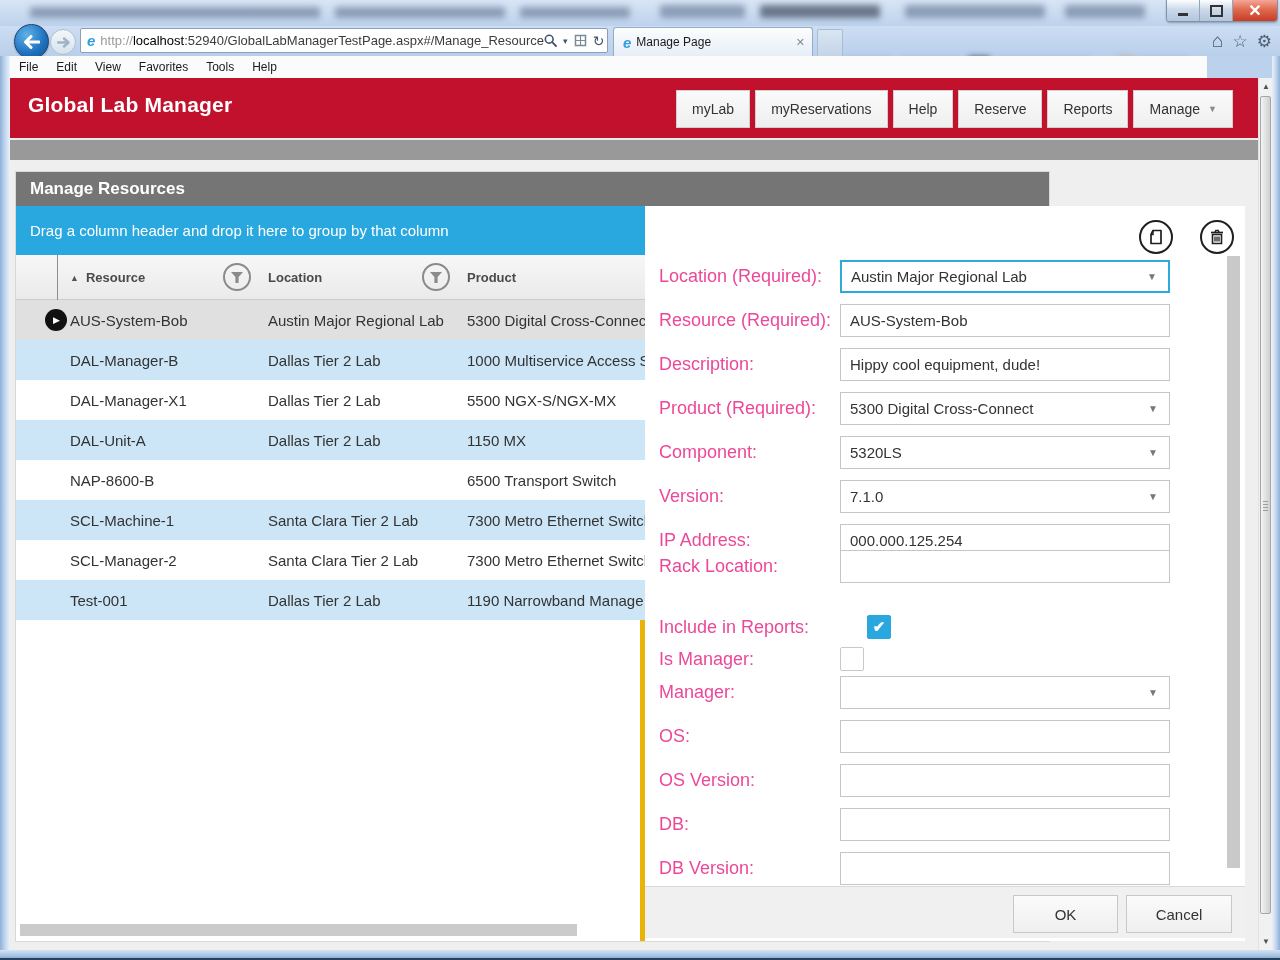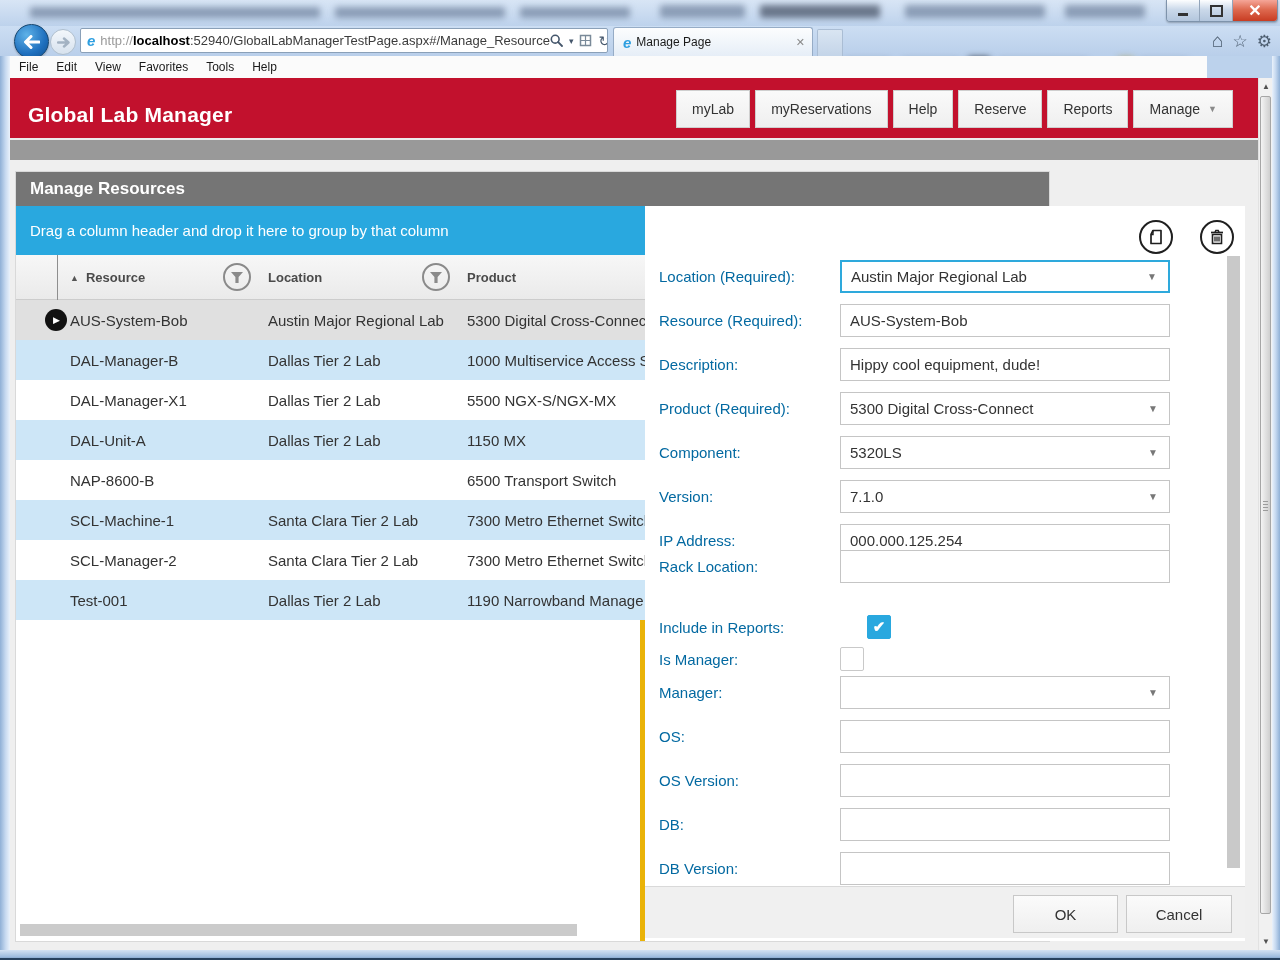--- a/index.html
+++ b/index.html
@@ -13,41 +13,41 @@
   .winbtns{position:absolute;top:0;left:1166px;height:21px;display:flex;border:1px solid #7E93AB;border-top:none;border-radius:0 0 4px 4px;overflow:hidden;box-shadow:0 1px 2px rgba(0,0,0,.25);}
   .winbtn{width:32px;height:21px;background:linear-gradient(#FDFEFF,#CBD9EA 45%,#B3C6DD);display:flex;align-items:center;justify-content:center;border-right:1px solid #93A5BB;color:#222;}
   .winbtn.close{width:44px;background:linear-gradient(#F5A698,#DE6A50 45%,#C83C22);color:#fff;border-right:none;font-weight:bold;}
   .minbar{width:10px;height:3px;background:#333;margin-top:8px;}
   .maxbox{width:9px;height:8px;border:2px solid #333;}
   .backbtn{position:absolute;left:14px;top:24px;width:33px;height:33px;border-radius:50%;background:radial-gradient(circle at 35% 30%,#5FB2E8,#1E6FBE 60%,#12518F);border:1px solid #14456F;display:flex;align-items:center;justify-content:center;box-shadow:0 1px 2px rgba(0,0,0,.3);}
   .fwdbtn{position:absolute;left:50px;top:29px;width:24px;height:24px;border-radius:50%;background:linear-gradient(#F3F7FB,#D7E2EE);border:1px solid #AFBfCE;display:flex;align-items:center;justify-content:center;color:#9FAEBE;font-size:13px;}
   .addressbar{position:absolute;left:80px;top:28px;width:528px;height:25px;background:#fff;border:1px solid #8AA0B8;border-radius:2px;display:flex;align-items:center;padding:0 4px;box-sizing:border-box;font-size:13px;white-space:nowrap;overflow:hidden;}
   .ie-e{font-weight:bold;font-style:italic;color:#2E9FE0;font-size:15px;margin:0 5px 0 2px;}
   .url-scheme{color:#9A9A9A;}
-  .url-host{color:#000;font-weight:bold;}
+  .url-host{color:#000;font-weight:normal;}
   .url-rest{color:#3C3C3C;}
   .addr-icons{margin-left:auto;display:flex;align-items:center;gap:6px;color:#44566B;}
   .tab{position:absolute;left:613px;top:27px;width:200px;height:29px;background:linear-gradient(#FCFDFE,#E6EEF7);border:1px solid #96ACC6;border-bottom:none;border-radius:3px 3px 0 0;display:flex;align-items:center;padding:0 7px;box-sizing:border-box;font-size:12px;color:#1A1A1A;}
   .tabstub{position:absolute;left:817px;top:29px;width:24px;height:27px;background:linear-gradient(#D9E5F2,#C3D4E8);border:1px solid #AABDD4;border-bottom:none;border-radius:2px 2px 0 0;}
   .favblob{position:absolute;top:33px;height:13px;background:rgba(90,105,130,.45);filter:blur(3px);border-radius:2px;}
   .right-icons{position:absolute;left:1196px;top:30px;width:76px;height:22px;display:flex;gap:9px;align-items:center;justify-content:flex-end;color:#4D5E70;font-size:17px;}
   .menubar{position:absolute;left:10px;top:56px;width:1197px;height:22px;background:#FBFBFB;display:flex;align-items:center;gap:0;font-size:12px;color:#1A1A1A;}
   .menuitem{padding:0 9px;}
   .menuitem:first-child{padding-left:9px;}
 
   
   .b-left{position:absolute;left:0;top:56px;width:10px;height:894px;background:linear-gradient(90deg,#8FB0D6,#C6D9F0 55%,#EAF2FB);}
   .b-right{position:absolute;left:1272px;top:56px;width:8px;height:894px;background:linear-gradient(90deg,#EAF2FB,#C6D9F0 45%,#8FB0D6);}
   .b-bottom{position:absolute;left:0;top:950px;width:1280px;height:10px;background:linear-gradient(#D4E3F4,#9CBBDE 70%,#5D82AC);box-shadow:inset 0 -2px 0 #27425F;}
 
   
   .viewport{position:absolute;left:10px;top:78px;width:1248px;height:872px;background:#EFEFEF;overflow:hidden;}
 
   .appheader{position:absolute;left:0;top:0;width:1248px;height:60px;background:#C2112D;}
-  .brand{position:absolute;left:18px;top:25px;color:#fff;font-size:21px;font-weight:bold;letter-spacing:.2px;}
+  .brand{position:absolute;left:18px;top:15px;color:#fff;font-size:21px;font-weight:bold;letter-spacing:.2px;}
   .topnav{position:absolute;right:25px;top:12px;display:flex;gap:5px;}
   .navbtn{height:36px;background:linear-gradient(#FAFAFA,#EFEFEF);border:1px solid #CFCFCF;color:#333;font-size:14px;display:flex;align-items:center;padding:0 15px;gap:8px;}
   .navbtn .caret{font-size:9px;color:#8A8A8A;}
   .divline{position:absolute;left:0;top:60px;width:1248px;height:2px;background:#ECECEC;}
   .graybar{position:absolute;left:0;top:62px;width:1248px;height:20px;background:#999999;}
 
   .panel{position:absolute;left:6px;top:94px;width:1033px;height:769px;background:#fff;outline:1px solid #D9D9D9;}
   .panelheader{position:absolute;left:0;top:0;width:100%;height:34px;background:#757575;color:#fff;font-size:17px;font-weight:bold;display:flex;align-items:center;padding-left:14px;box-sizing:border-box;}
 
   
@@ -66,21 +66,21 @@
   .c-res{left:54px;width:195px;}
   .c-loc{left:252px;width:195px;}
   .c-prod{left:451px;width:178px;}
   .rowind{position:absolute;left:29px;top:9px;width:22px;height:22px;border-radius:50%;background:#111;color:#fff;display:flex;align-items:center;justify-content:center;font-size:9px;padding-left:1px;box-sizing:border-box;}
   .hscroll{position:absolute;left:4px;top:718px;width:557px;height:12px;background:#CBCBCB;}
 
   
   .form{position:absolute;left:629px;top:34px;width:600px;height:735px;background:#fff;}
   .iconbtn{position:absolute;top:14px;width:34px;height:34px;border:2px solid #1F1F1F;border-radius:50%;box-sizing:border-box;display:flex;align-items:center;justify-content:center;background:#fff;}
   .frow{position:absolute;left:14px;display:flex;align-items:center;height:33px;}
-  .flabel{width:181px;font-size:15px;color:#0369a1;}
+  .flabel{width:181px;font-size:18px;color:#ec4899;}
   .ctl{width:330px;height:33px;border:1px solid #C5C5C5;box-sizing:border-box;display:flex;align-items:center;padding:0 9px;font-size:15px;color:#333;background:#fff;position:relative;}
   .ctl.focused{border:2px solid #2EA9DC;}
   .ctl .caret{position:absolute;right:11px;font-size:10px;color:#777;}
   .ctl input{border:none;outline:none;font-family:"Liberation Sans",sans-serif;font-size:15px;color:#333;width:100%;background:transparent;padding:0;}
   .cbrow{position:absolute;left:14px;height:32px;display:flex;align-items:center;}
   .checkbox{width:24px;height:24px;border:1px solid #C9C9C9;box-sizing:border-box;background:#fff;display:flex;align-items:center;justify-content:center;border-radius:2px;}
   .checkbox.on{background:#29A8DF;border-color:#29A8DF;color:#fff;font-size:15px;font-weight:bold;}
   .fscroll{position:absolute;left:582px;top:50px;width:13px;height:612px;background:#C9C9C9;}
   .footer{position:absolute;left:0;top:680px;width:600px;height:52px;background:#F0F0F0;border-top:1px solid #D9D9D9;box-sizing:border-box;}
   .fbtn{position:absolute;top:8px;height:36px;background:linear-gradient(#FBFBFB,#EFEFEF);border:1px solid #C8C8C8;font-size:15px;color:#333;display:flex;align-items:center;justify-content:center;font-family:"Liberation Sans",sans-serif;}

